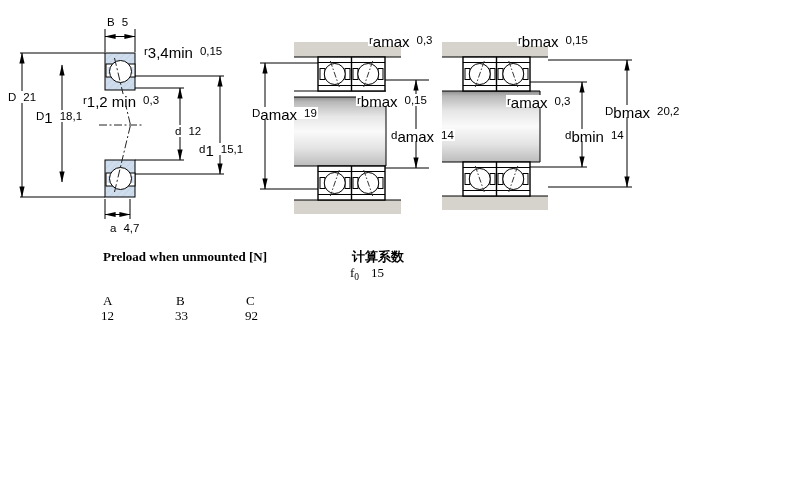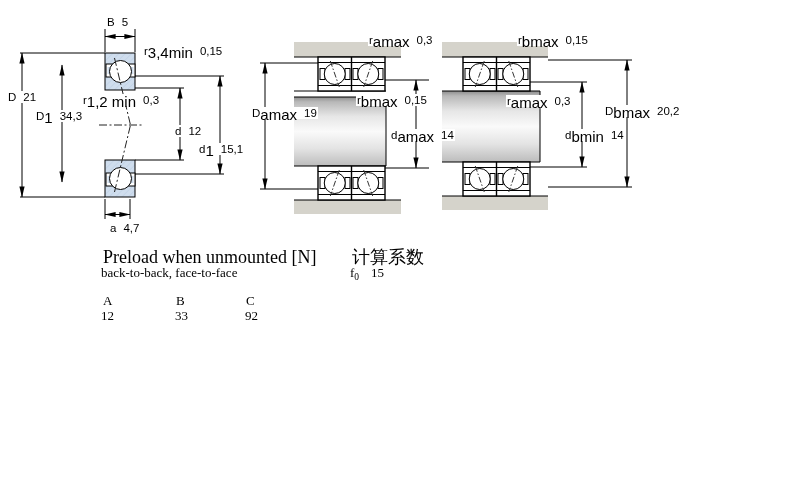--- a/index.html
+++ b/index.html
@@ -2,21 +2,21 @@
 <html><head>
 <meta charset="utf-8">
 <style>
   html,body{margin:0;padding:0;background:#fff;width:800px;height:500px;overflow:hidden}
   #stage{position:relative;width:736px;height:500px;font-family:"Liberation Sans",sans-serif}
   svg{position:absolute;left:0;top:0}
   .lbl{position:absolute;font:11.5px "Liberation Sans",sans-serif;color:#000;background:#fff;white-space:nowrap;line-height:12px;padding:0 1px}
   .lbl sub{font-size:15px;vertical-align:-2.5px;line-height:9px}
   .lbl .v{margin-left:7px}
   .txt{position:absolute;font:13px "Liberation Serif",serif;color:#000;white-space:nowrap;line-height:14px}
-  .txt.b{font-weight:normal;font-size:18px}
+  .txt.b{font-weight:bold;font-size:13px}
   .txt sub{font-size:9.5px;vertical-align:-2.5px}
   .txt .v{margin-left:12px}
 </style>
 </head>
 <body>
 
 <div id="stage">
 
 <svg width="800" height="500" viewBox="0 0 800 500">
   <defs>
@@ -183,38 +183,37 @@
     <line x1="627" y1="60" x2="627" y2="187" marker-start="url(#arr)" marker-end="url(#arr)"></line>
     <line x1="530" y1="82" x2="587" y2="82"></line>
     <line x1="530" y1="167" x2="587" y2="167"></line>
     <line x1="582" y1="82" x2="582" y2="167" marker-start="url(#arr)" marker-end="url(#arr)"></line>
   </g>
 </svg>
 
 <span class="lbl" style="left:106px;top:16px"><span>B</span><sub></sub><span class="v">5</span></span>
 <span class="lbl" style="left:143px;top:45px"><span>r</span><sub>3,4min</sub><span class="v">0,15</span></span>
 <span class="lbl" style="left:7px;top:91px"><span>D</span><sub></sub><span class="v">21</span></span>
-<span class="lbl" style="left:35px;top:110px"><span>D</span><sub>1</sub><span class="v">34,3</span></span>
+<span class="lbl" style="left:35px;top:110px"><span>D</span><sub>1</sub><span class="v">18,1</span></span>
 <span class="lbl" style="left:82px;top:94px"><span>r</span><sub>1,2 min</sub><span class="v">0,3</span></span>
 <span class="lbl" style="left:174px;top:125px"><span>d</span><sub></sub><span class="v">12</span></span>
 <span class="lbl" style="left:198px;top:143px"><span>d</span><sub>1</sub><span class="v">15,1</span></span>
 <span class="lbl" style="left:109px;top:222px"><span>a</span><sub></sub><span class="v">4,7</span></span>
 
 <span class="lbl" style="left:368px;top:34px"><span>r</span><sub>amax</sub><span class="v">0,3</span></span>
 <span class="lbl" style="left:356px;top:94px"><span>r</span><sub>bmax</sub><span class="v">0,15</span></span>
 <span class="lbl" style="left:251px;top:107px"><span>D</span><sub>amax</sub><span class="v">19</span></span>
 <span class="lbl" style="left:390px;top:129px"><span>d</span><sub>amax</sub><span class="v">14</span></span>
 
 <span class="lbl" style="left:517px;top:34px"><span>r</span><sub>bmax</sub><span class="v">0,15</span></span>
 <span class="lbl" style="left:506px;top:95px"><span>r</span><sub>amax</sub><span class="v">0,3</span></span>
 <span class="lbl" style="left:604px;top:105px"><span>D</span><sub>bmax</sub><span class="v">20,2</span></span>
 <span class="lbl" style="left:564px;top:129px"><span>d</span><sub>bmin</sub><span class="v">14</span></span>
 
 <span class="txt b" style="left:103px;top:250px">Preload when unmounted [N]</span>
-<span class="txt" style="left:101px;top:266px">back-to-back, face-to-face</span>
 <span class="txt" style="left:103px;top:294px">A</span>
 <span class="txt" style="left:176px;top:294px">B</span>
 <span class="txt" style="left:246px;top:294px">C</span>
 <span class="txt" style="left:101px;top:309px">12</span>
 <span class="txt" style="left:175px;top:309px">33</span>
 <span class="txt" style="left:245px;top:309px">92</span>
 <span class="txt b" style="left:352px;top:250px">计算系数</span>
 <span class="txt" style="left:350px;top:266px"><span>f</span><sub>0</sub><span class="v">15</span></span>
 
 </div>

